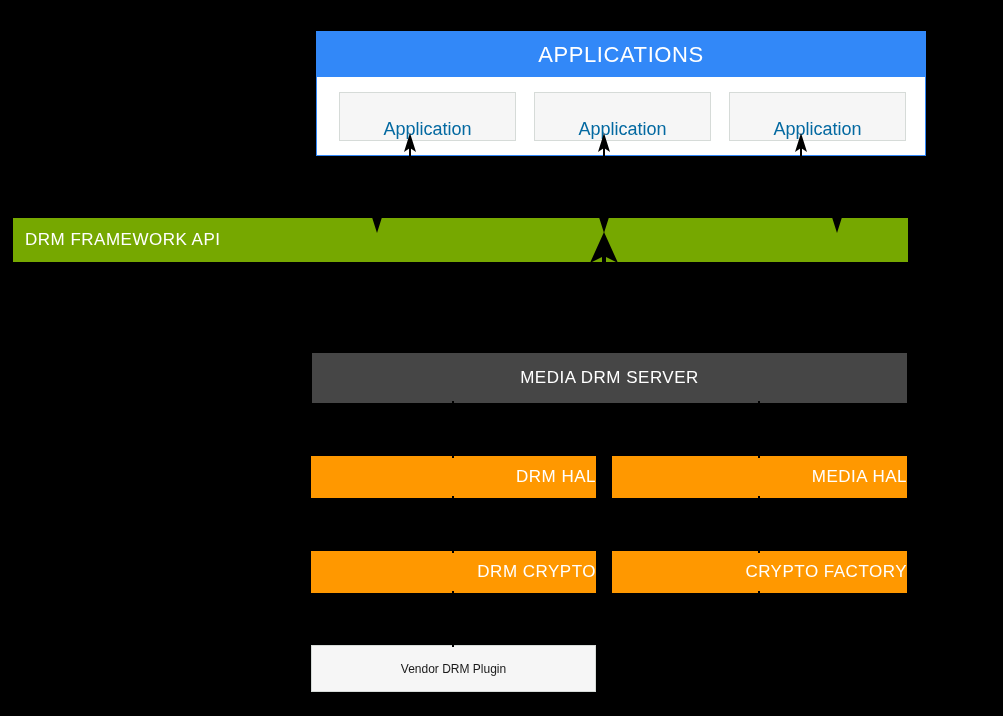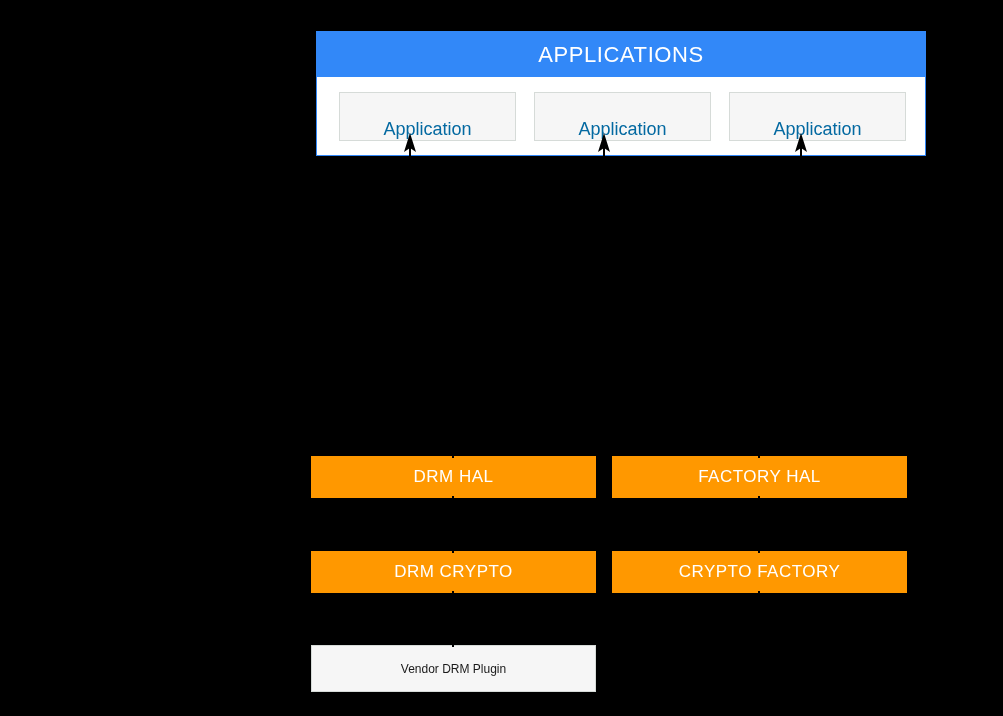--- a/index.html
+++ b/index.html
@@ -96,20 +96,21 @@
     font-size: 17px;
     font-weight: 500;
     letter-spacing: 0.5px;
   }
   .band-orange {
     background: #ff9800;
     color: #ffffff;
     font-size: 17px;
     font-weight: 500;
     letter-spacing: 0.5px;
+    justify-content: flex-end;
   }
   .band-plain {
     background: #f6f6f6;
     border: 1px solid #d6dbd8;
     color: #1a1a1a;
     font-size: 12px;
   }
 
   .server-box  { left: 312px; top: 353px; width: 595px; height: 50px; }
 
@@ -143,27 +144,33 @@
       <span>Application</span>
     </div>
     <div class="app-box a2">
       <span>Application</span>
     </div>
     <div class="app-box a3">
       <span>Application</span>
     </div>
   </div>
 
-
+  <div class="framework-bar">
+    <span class="framework-label">DRM FRAMEWORK API</span>
+  </div>
+
+  <div class="band band-dark server-box">
+    <span>MEDIA DRM SERVER</span>
+  </div>
 
   <div class="band band-orange col-left row-hal">
     <span>DRM HAL</span>
   </div>
   <div class="band band-orange col-right row-hal">
-    <span>FACTORY HAL</span>
+    <span>MEDIA HAL</span>
   </div>
 
   <div class="band band-orange col-left row-factory">
     <span>DRM CRYPTO</span>
   </div>
   <div class="band band-orange col-right row-factory">
     <span>CRYPTO FACTORY</span>
   </div>
 
   <div class="band band-plain col-left row-plugin">

